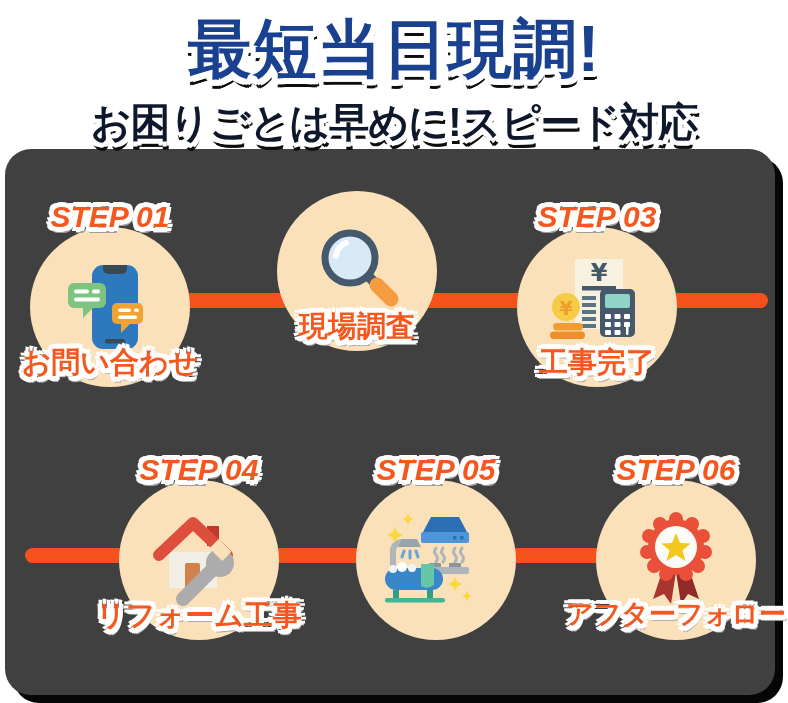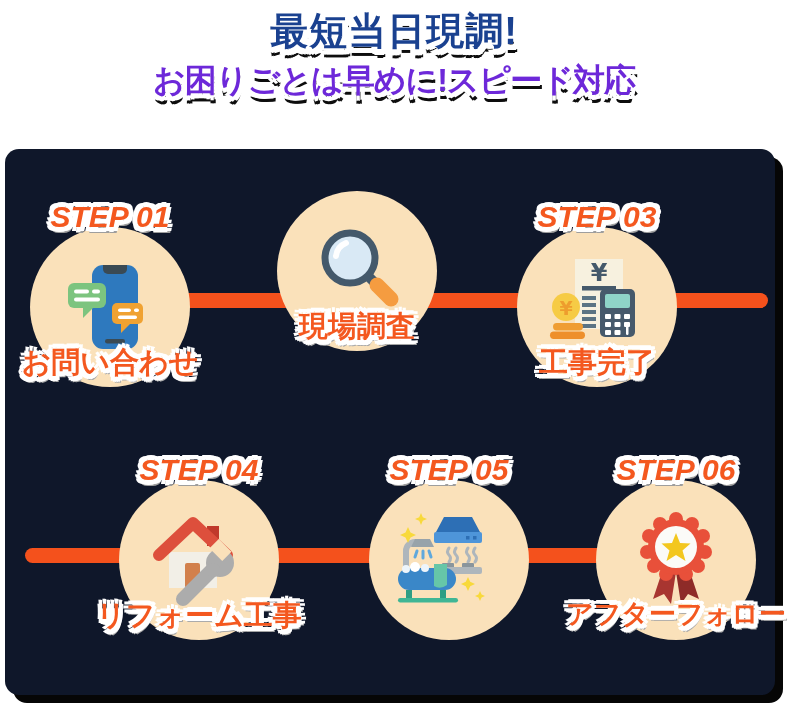--- a/index.html
+++ b/index.html
@@ -1,40 +1,40 @@
 <!DOCTYPE html>
 <html><head>
 <meta charset="utf-8">
 <style>
   * { margin:0; padding:0; box-sizing:border-box; }
   html,body { width:788px; height:703px; background:#ffffff; overflow:hidden;
               font-family:"Liberation Sans","DejaVu Sans",sans-serif; }
 
   .header { position:absolute; left:0; top:0; width:788px; text-align:center; z-index:5; }
   .main-title {
-    margin-top:6px; font-size:38px; font-weight:bold; letter-spacing:1px;
+    margin-top:6px; font-size:64px; font-weight:bold; letter-spacing:1px;
     color:#1A4190; white-space:nowrap;
     text-shadow:
       -5px -5px 0 #fff, 5px -5px 0 #fff, -5px 5px 0 #fff, 5px 5px 0 #fff,
       -6px 0 0 #fff, 6px 0 0 #fff, 0 -6px 0 #fff, 0 6px 0 #fff,
       -3px 6px 0 #fff, 3px 6px 0 #fff, -3px -6px 0 #fff, 3px -6px 0 #fff,
       2px 9px 0 #0d0d0d, 0 9px 0 #0d0d0d, 4px 8px 0 #0d0d0d;
   }
   .sub-title {
-    margin-top:2px; font-size:32px; font-weight:bold; letter-spacing:-1px;
-    color:#6d28d9; white-space:nowrap;
+    margin-top:2px; font-size:40px; font-weight:bold; letter-spacing:-1px;
+    color:#0f172a; white-space:nowrap;
     text-shadow:
       -4px -4px 0 #fff, 4px -4px 0 #fff, -4px 4px 0 #fff, 4px 4px 0 #fff,
       -5px 0 0 #fff, 5px 0 0 #fff, 0 -5px 0 #fff, 0 5px 0 #fff,
       2px 8px 0 #0d0d0d, 0 8px 0 #0d0d0d;
   }
 
   .panel {
     position:absolute; left:5px; top:149px; width:770px; height:546px;
-    background:#0f172a; border-radius:14px;
+    background:#404040; border-radius:26px;
     box-shadow:8px 8px 0 0 #060606;
   }
 
   .flow-line {
     position:absolute; height:15px; border-radius:999px; background:#F4511C; z-index:1;
   }
 
   .step {
     position:absolute; width:260px; text-align:center; z-index:2;
   }
@@ -159,21 +159,21 @@
         <rect x="38" y="55" width="15" height="25" rx="2" fill="#D2804C"></rect>
         <line x1="36" y1="91" x2="64" y2="63" stroke="#ACACAC" stroke-width="14" stroke-linecap="round"></line>
         <circle cx="73" cy="55" r="14" fill="#ACACAC"></circle>
         <rect x="67" y="33" width="13" height="18" fill="#FAE1BA" transform="rotate(-45 73.5 42)"></rect>
         <circle cx="66" cy="62" r="7" fill="#ACACAC"></circle>
       </svg>
     </div>
     <div class="step-title">リフォーム工事</div>
   </div>
 
-  <div class="step" style="left:314px; top:303px;">
+  <div class="step" style="left:301px; top:303px;">
     <div class="step-num">STEP 05</div>
     <div class="circle">
       <svg width="110" height="110" viewBox="0 0 110 110">
         <path d="M50 12 h28 l8 15 h-44 z" fill="#2D6FB5"></path>
         <rect x="40" y="27" width="48" height="11" rx="2" fill="#4E95D9"></rect>
         <rect x="72" y="31" width="3.5" height="3.5" fill="#2D6FB5"></rect>
         <rect x="79" y="31" width="3.5" height="3.5" fill="#2D6FB5"></rect>
         <path d="M55 43 q-3 4 0 7 q3 3 0 7" stroke="#AEB6BC" stroke-width="3" fill="none" stroke-linecap="round"></path>
         <path d="M62 43 q-3 4 0 7 q3 3 0 7" stroke="#AEB6BC" stroke-width="3" fill="none" stroke-linecap="round"></path>
         <path d="M74 43 q-3 4 0 7 q3 3 0 7" stroke="#AEB6BC" stroke-width="3" fill="none" stroke-linecap="round"></path>

